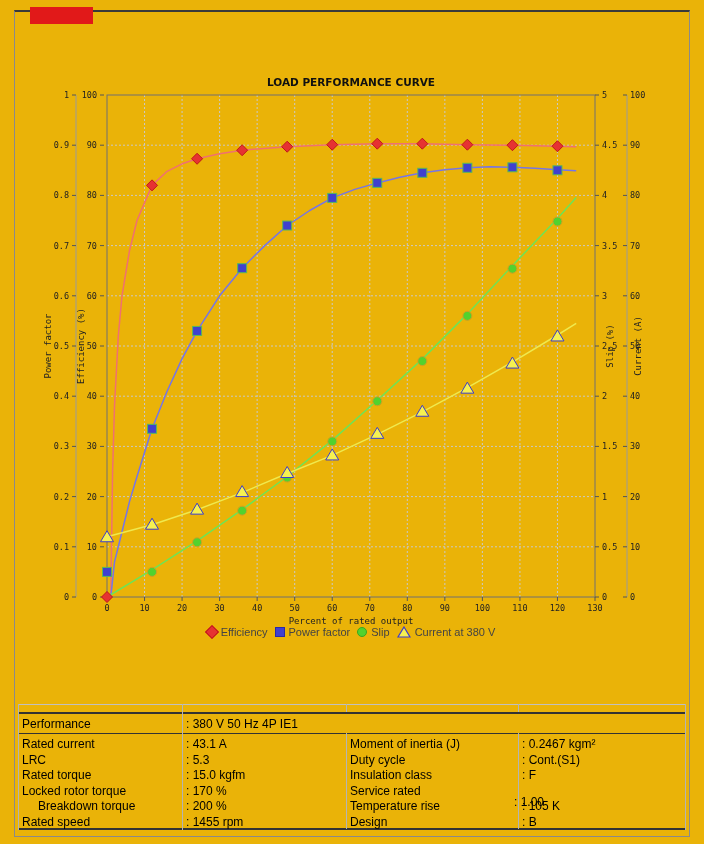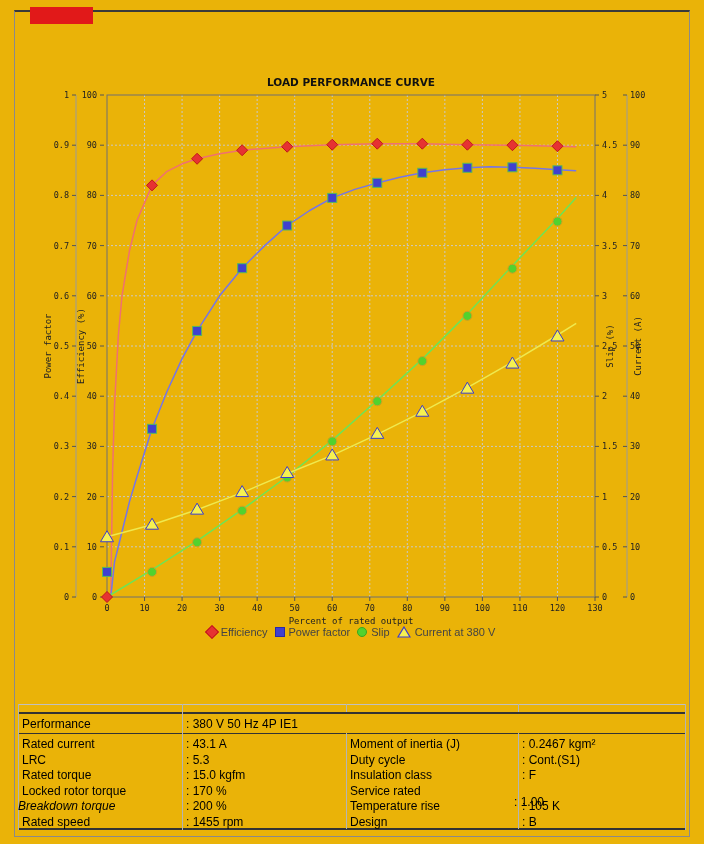--- a/index.html
+++ b/index.html
@@ -263,21 +263,21 @@
       <div class="cell" style="left: 4px; top: 14px;">Performance</div>
       <div class="cell" style="left: 168px; top: 14px; text-align: center;">: 380 V 50 Hz 4P IE1</div>
       <div class="cell" style="left: 4px; top: 34px;">Rated current</div>
       <div class="cell" style="left: 168px; top: 34px;">: 43.1 A</div>
       <div class="cell" style="left: 4px; top: 49.6px;">LRC</div>
       <div class="cell" style="left: 168px; top: 49.6px;">: 5.3</div>
       <div class="cell" style="left: 4px; top: 65.2px;">Rated torque</div>
       <div class="cell" style="left: 168px; top: 65.2px;">: 15.0 kgfm</div>
       <div class="cell" style="left: 4px; top: 80.8px;">Locked rotor torque</div>
       <div class="cell" style="left: 152px; top: 80.8px; margin-left: 16px;">: 170 %</div>
-      <div class="cell" style="left: 0; top: 96.4px; font-style: italic;">Breakdown torque</div>
+      <div class="cell" style="left: 20px; top: 96.4px;">Breakdown torque</div>
       <div class="cell" style="left: 168px; top: 96.4px;">: 200 %</div>
       <div class="cell" style="left: 4px; top: 112px;">Rated speed</div>
       <div class="cell" style="left: 168px; top: 112px;">: 1455 rpm</div>
       <div class="cell" style="left: 332px; top: 34px;">Moment of inertia (J)</div>
       <div class="cell" style="left: 504px; top: 34px;">: 0.2467 kgm²</div>
       <div class="cell" style="left: 332px; top: 49.6px;">Duty cycle</div>
       <div class="cell" style="left: 504px; top: 49.6px;">: Cont.(S1)</div>
       <div class="cell" style="left: 332px; top: 65.2px;">Insulation class</div>
       <div class="cell" style="left: 504px; top: 65.2px;">: F</div>
       <div class="cell" style="left: 332px; top: 80.8px;">Service rated</div>

